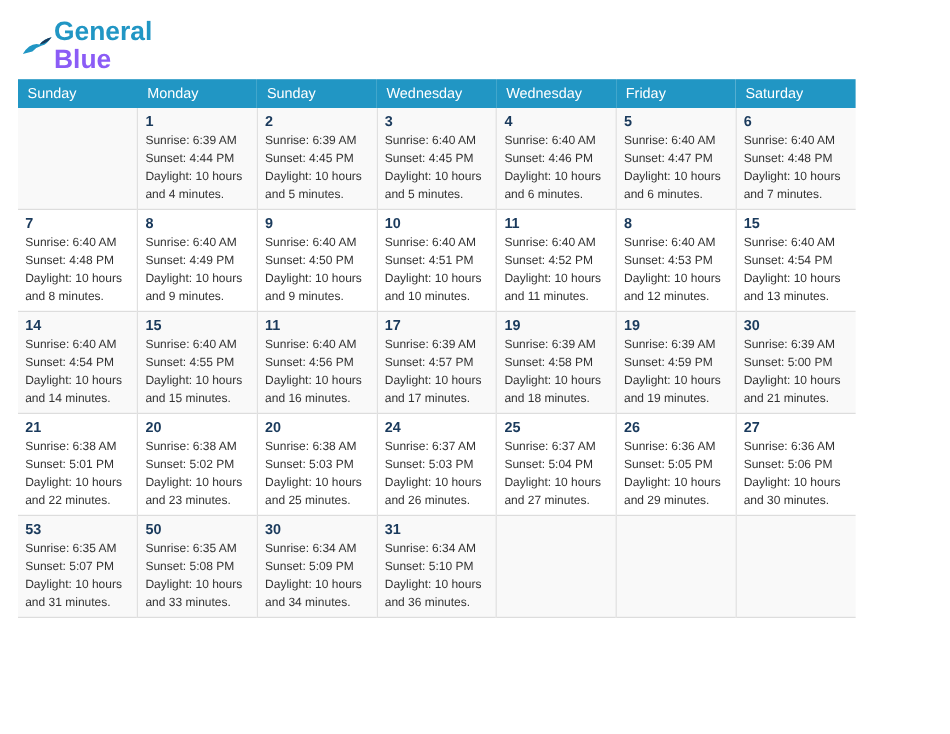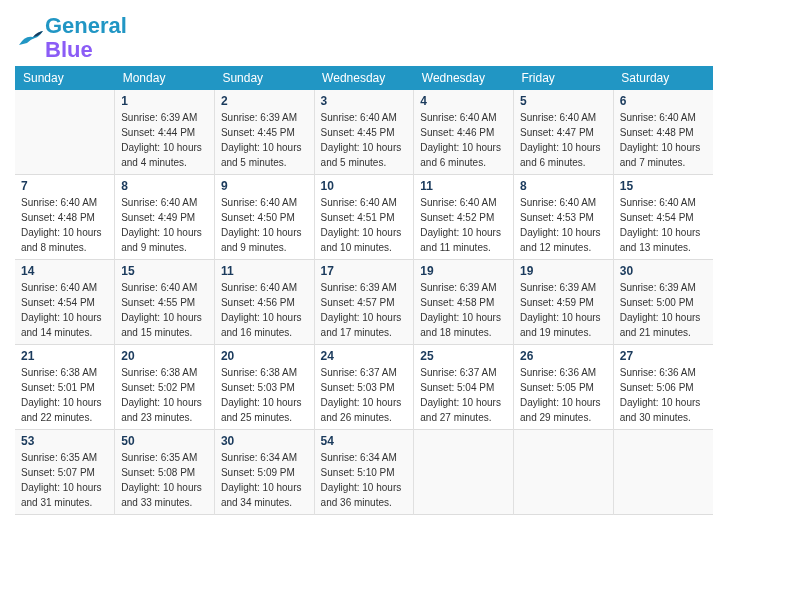--- a/index.html
+++ b/index.html
@@ -262,21 +262,21 @@
           </td>
           <td>
             <div class="day-number">50</div>
             <div class="day-info">Sunrise: 6:35 AM<br>Sunset: 5:08 PM<br>Daylight: 10 hours and 33 minutes.</div>
           </td>
           <td>
             <div class="day-number">30</div>
             <div class="day-info">Sunrise: 6:34 AM<br>Sunset: 5:09 PM<br>Daylight: 10 hours and 34 minutes.</div>
           </td>
           <td>
-            <div class="day-number">54</div>
+            <div class="day-number">31</div>
             <div class="day-info">Sunrise: 6:34 AM<br>Sunset: 5:10 PM<br>Daylight: 10 hours and 36 minutes.</div>
           </td>
           <td class="empty-cell"></td>
           <td class="empty-cell"></td>
           <td class="empty-cell"></td>
         </tr>
       </tbody>
   </table>
 </div>
 

